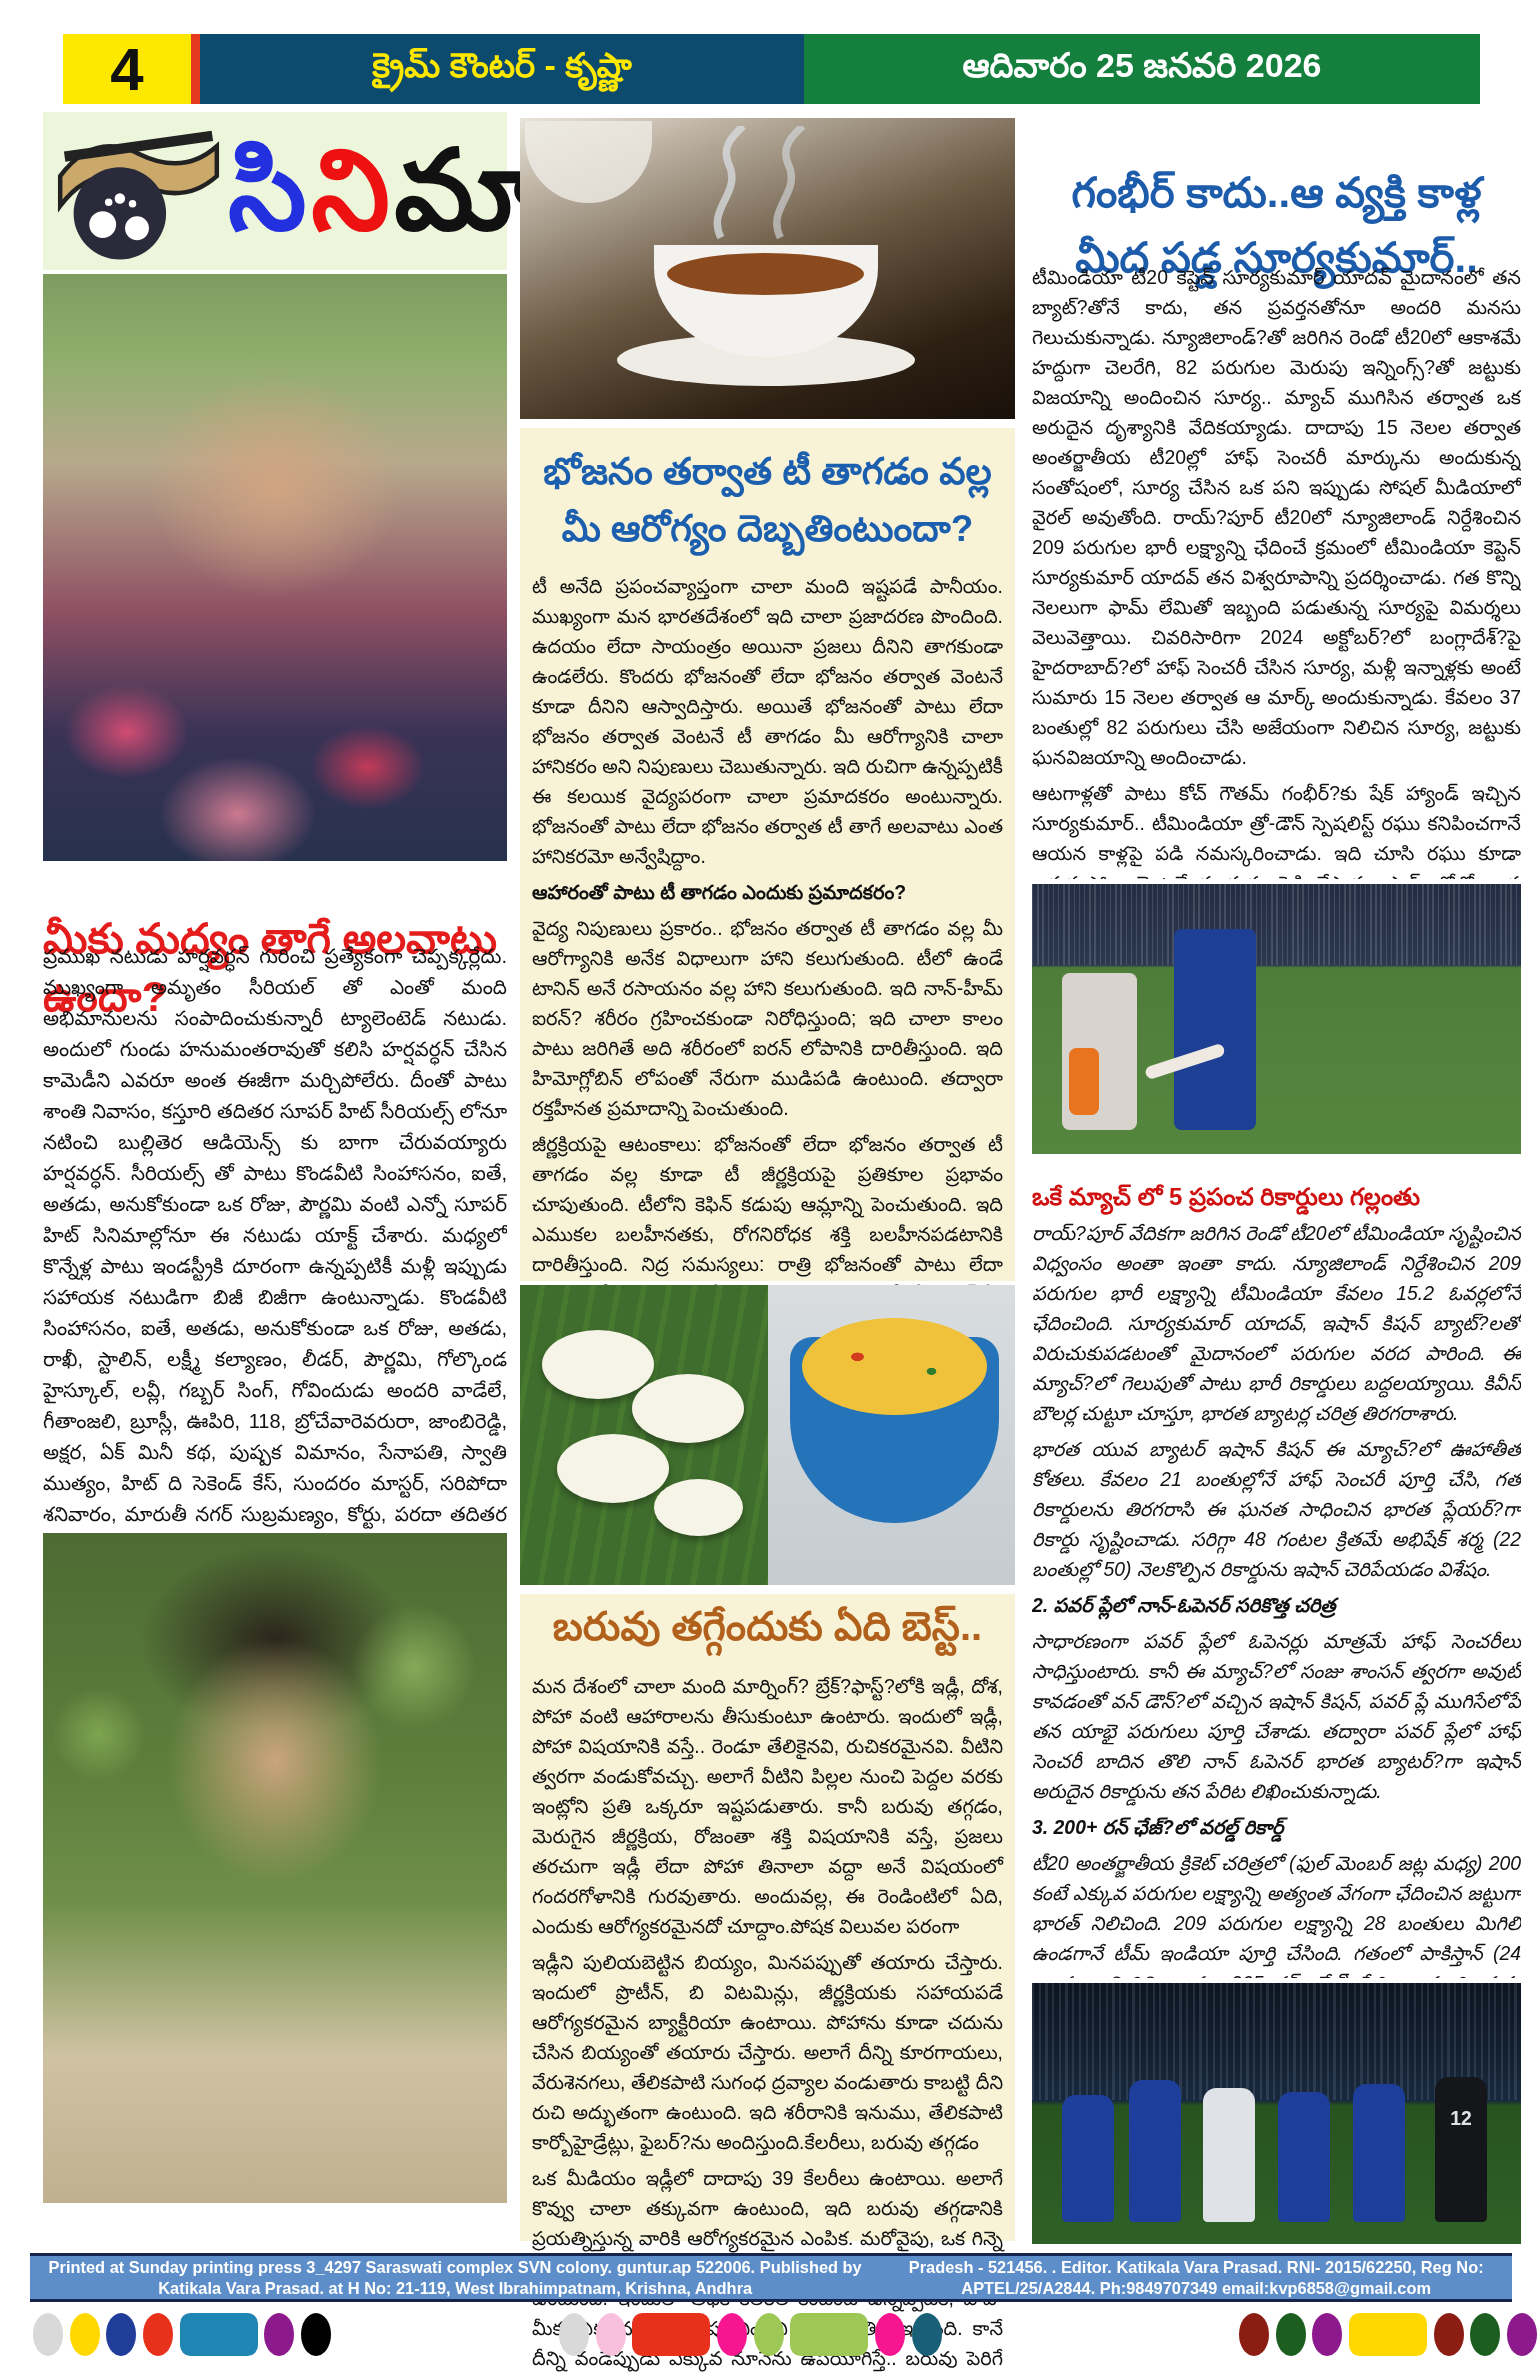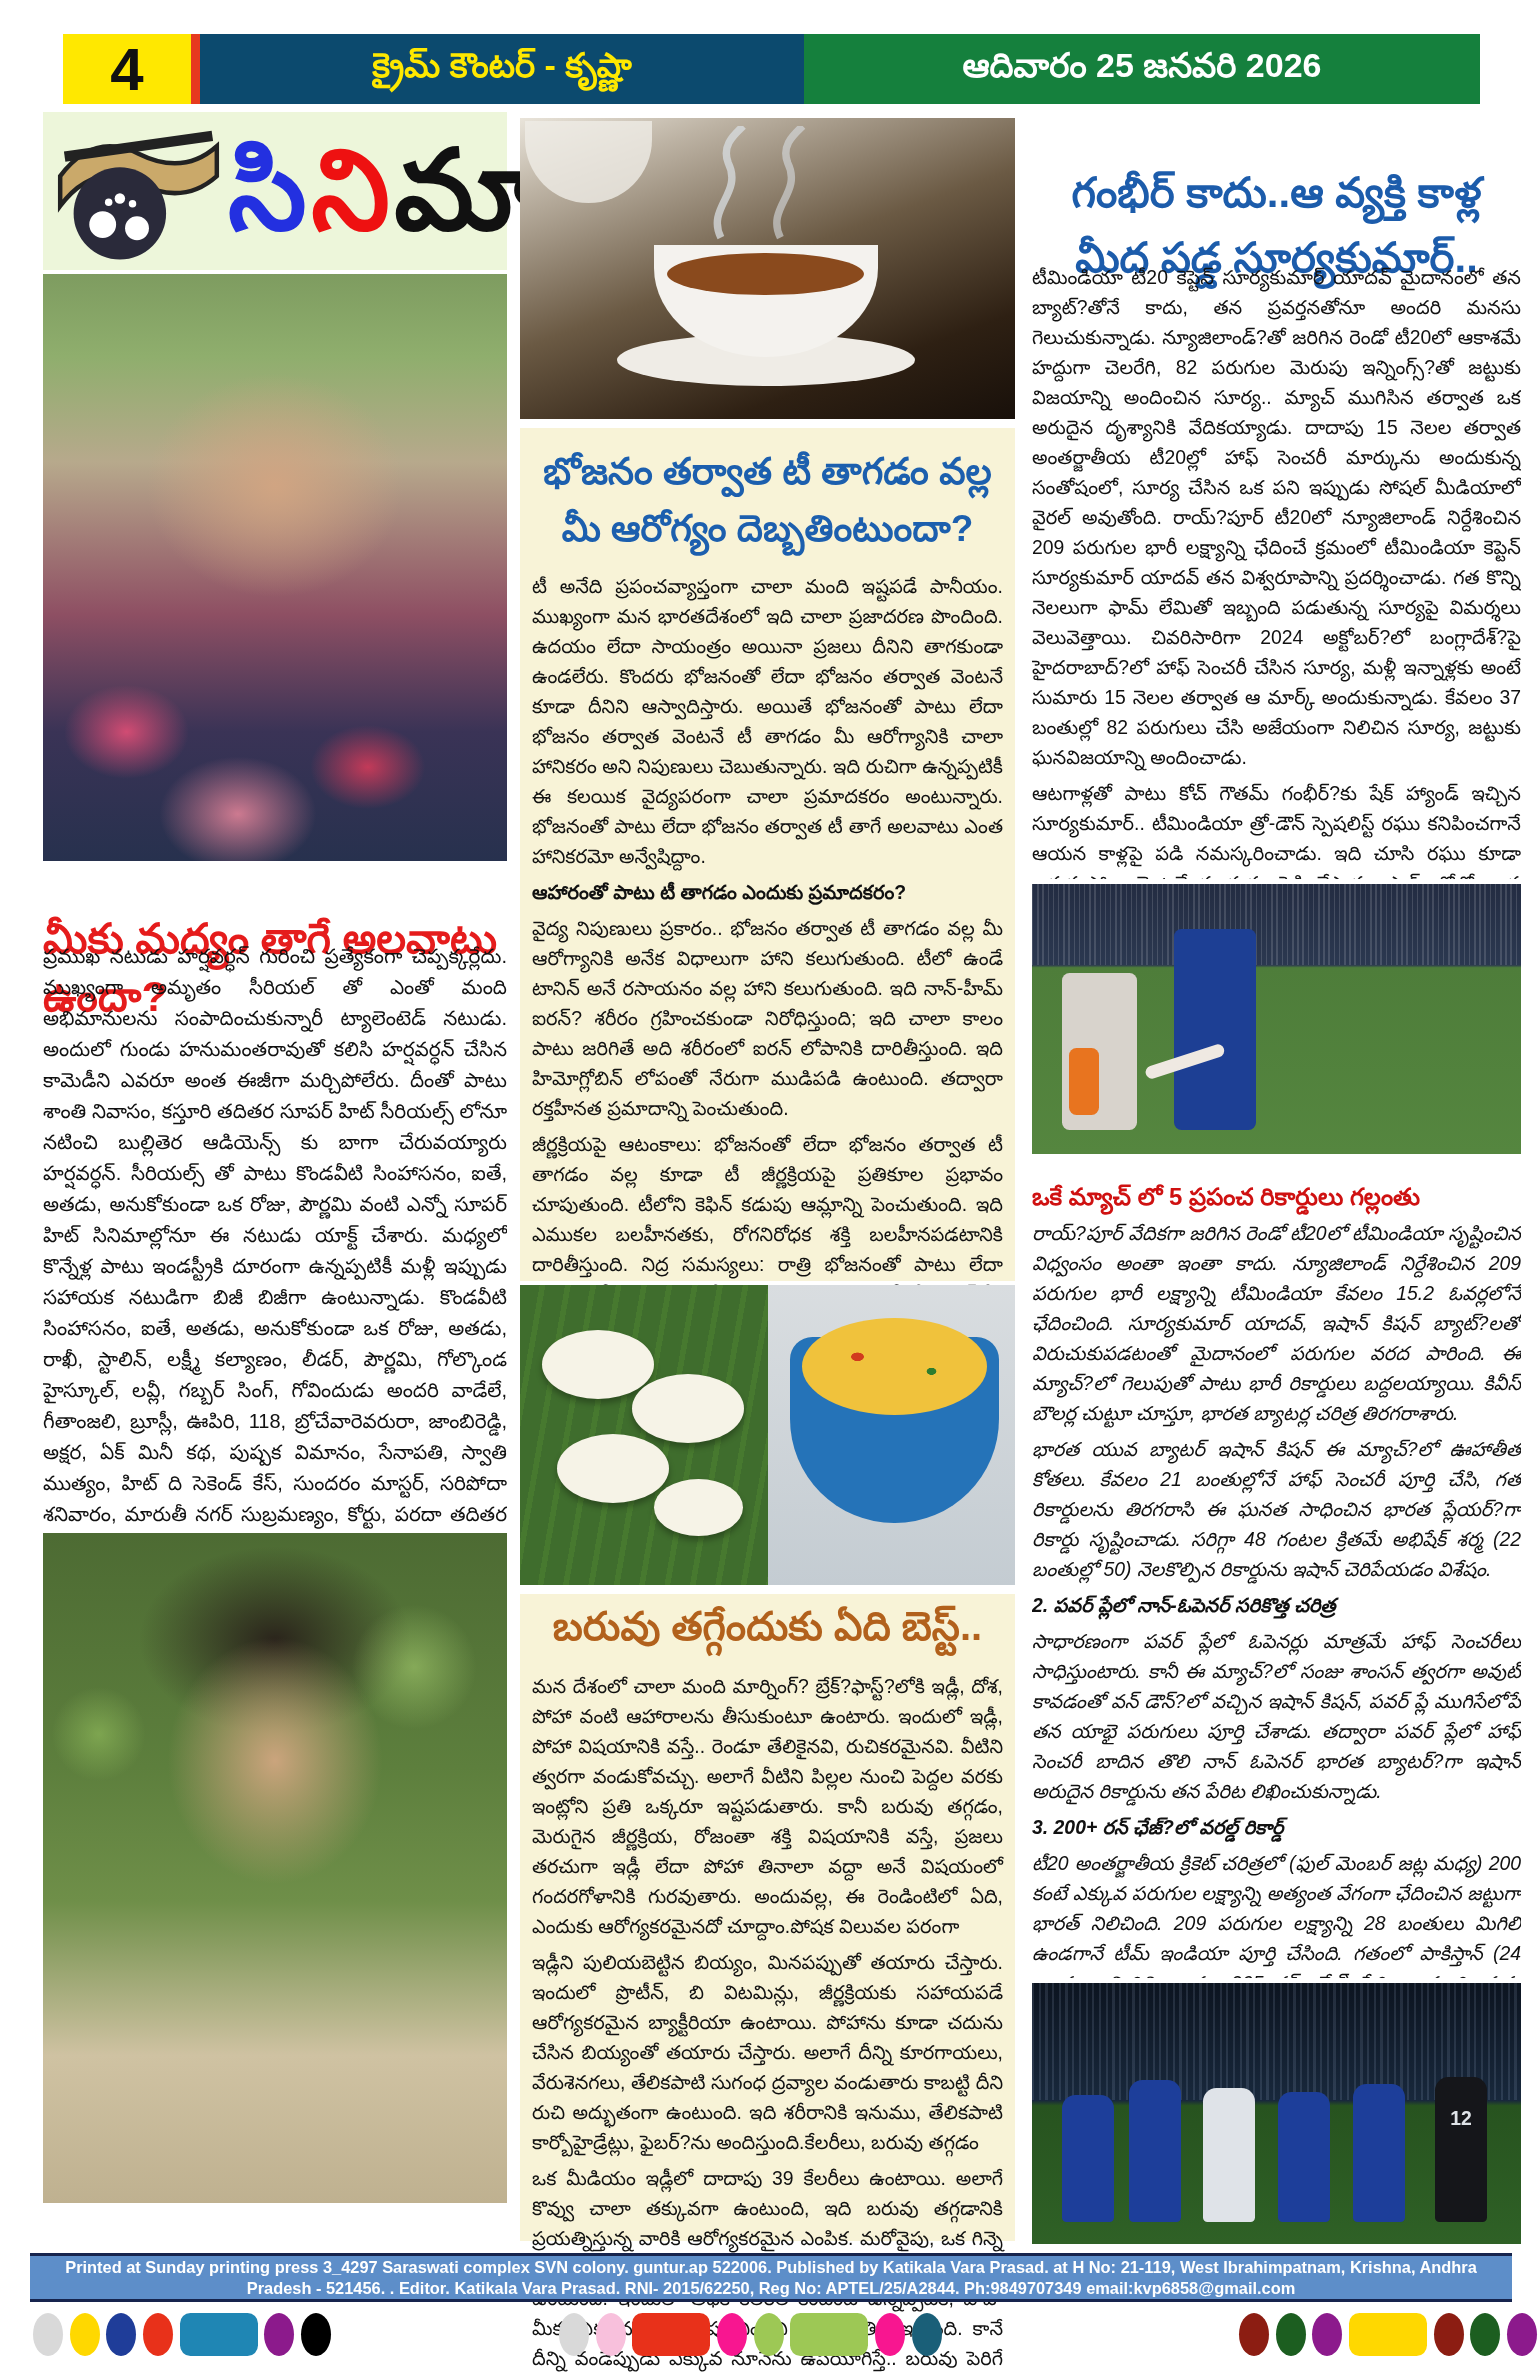--- a/index.html
+++ b/index.html
@@ -83,21 +83,21 @@
   .head-blue-right{left:1032px;top:125px;width:489px;color:#1c5cab;font-size:42px;font-weight:bold;
     text-align:center;line-height:1.55;}
   .right-body{left:1032px;top:262px;width:489px;height:617px;overflow:hidden;}
   .head-darkred{left:1032px;top:1163px;width:489px;color:#cf1111;font-size:24px;font-weight:bold;}
   .records-body{left:1032px;top:1218px;width:489px;height:760px;overflow:hidden;font-style:italic;}
   .para{margin:0 0 6px 0;}
   .bold-head{font-weight:bold;text-align:left;}
   
   .footer-bar{left:30px;top:2253px;width:1482px;height:49px;background:#5d8ec9;
     border-top:3.7px solid #16244d;border-bottom:3.7px solid #16244d;color:#fff;
-    display:flex;flex-direction:column;align-items:center;justify-content:center;
+    display:flex;flex-direction:row;align-items:center;justify-content:center;
     font-size:16.4px;font-weight:bold;line-height:21px;text-align:center;}
   .dots-row{left:0;top:2310px;width:1541px;height:48px;}
   .dot-group{position:absolute;top:0;display:flex;gap:6.7px;align-items:center;height:48px;}
   .dot{display:block;height:43px;}
   .dot.ellipse{width:30px;border-radius:50%;}
   .dot.rect{width:78px;border-radius:10.4px;}
 </style>
 </head>
 <body>
 

